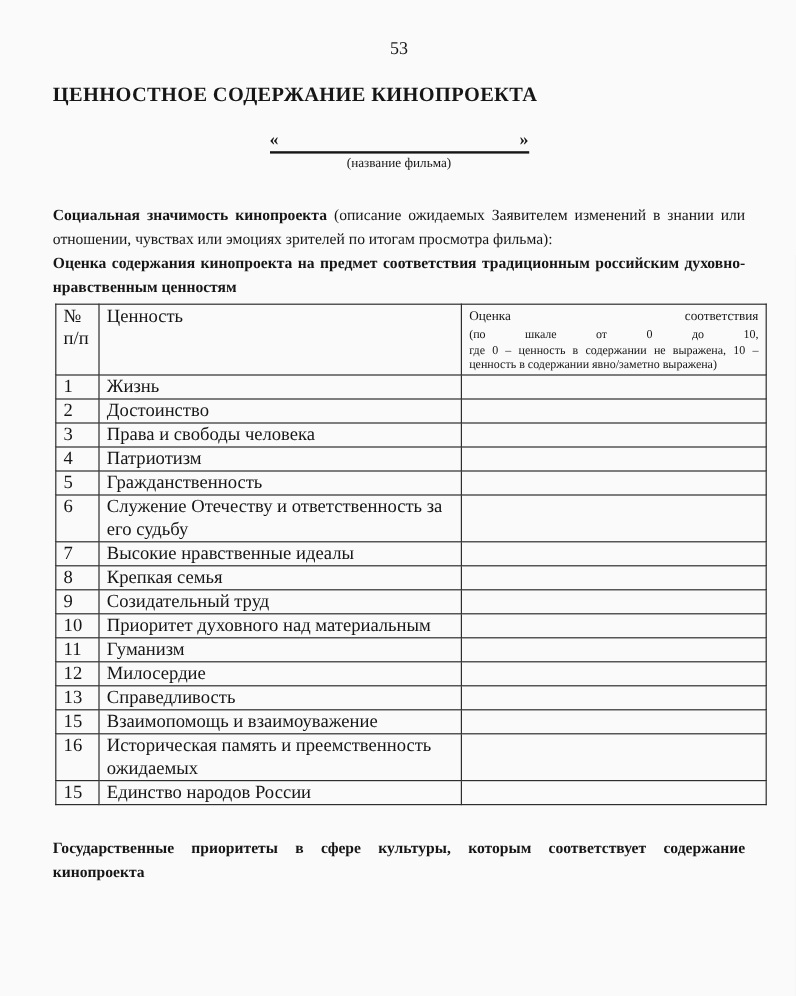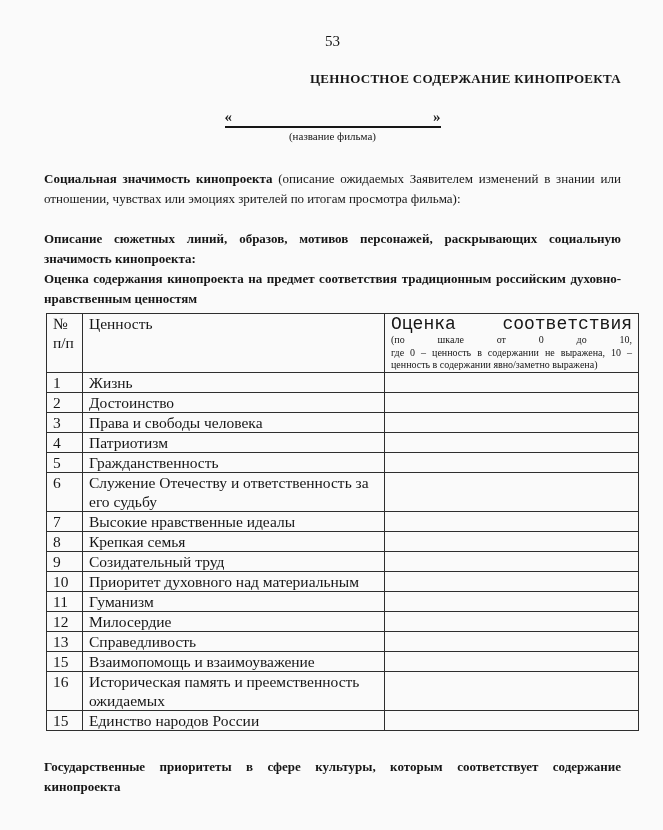--- a/index.html
+++ b/index.html
@@ -19,22 +19,22 @@
     padding: 32px 42px 0 44px;
     overflow: hidden;
   }
   .page-number {
     text-align: center;
     font-size: 15px;
     line-height: 18px;
   }
   .doc-title {
     margin: 18px 0 0 0;
-    text-align: right;
-    font-size: 13px;
+    text-align: left;
+    font-size: 17px;
     line-height: 22px;
     font-weight: bold;
     letter-spacing: 0.3px;
   }
   .film-title-wrap {
     margin-top: 18px;
     text-align: center;
   }
   .film-title-line {
     display: inline-flex;
@@ -82,23 +82,22 @@
     box-sizing: border-box;
   }
   col.c1 { width: 36px; }
   col.c2 { width: 302px; }
   col.c3 { width: 254px; }
   th.h-num { text-align: center; padding: 0 3px; }
   th.h-score { padding: 0 6px 2px 6px; }
   .score-title {
     display: flex;
     justify-content: space-between;
-    font-size: 18px;
+    font-size: 11px;
     line-height: 20px;
-    font-family: Liberation Mono, monospace;
   }
   .score-note {
     font-size: 10px;
     line-height: 12.5px;
   }
   .score-note .jline {
     text-align: justify;
     text-align-last: justify;
   }
   td.c-num {
@@ -121,21 +120,20 @@
   <div class="film-title-wrap">
     <span class="film-title-line">
       <span>«</span>
       <span>»</span>
     </span>
     <div class="film-title-caption">(название фильма)</div>
   </div>
 
   <p class="para p-social"><b>Социальная значимость кинопроекта</b><span> (описание ожидаемых Заявителем изменений в знании или отношении, чувствах или эмоциях зрителей по итогам просмотра фильма):</span></p>
 
-  <p class="para p-plot">Описание сюжетных линий, образов, мотивов персонажей, раскрывающих социальную значимость кинопроекта:</p>
 
   <p class="para p-tablehead">Оценка содержания кинопроекта на предмет соответствия традиционным российским духовно-нравственным ценностям</p>
 
   <table class="values">
     <colgroup>
         <col class="c1">
         <col class="c2">
         <col class="c3">
       </colgroup>
     <thead>

